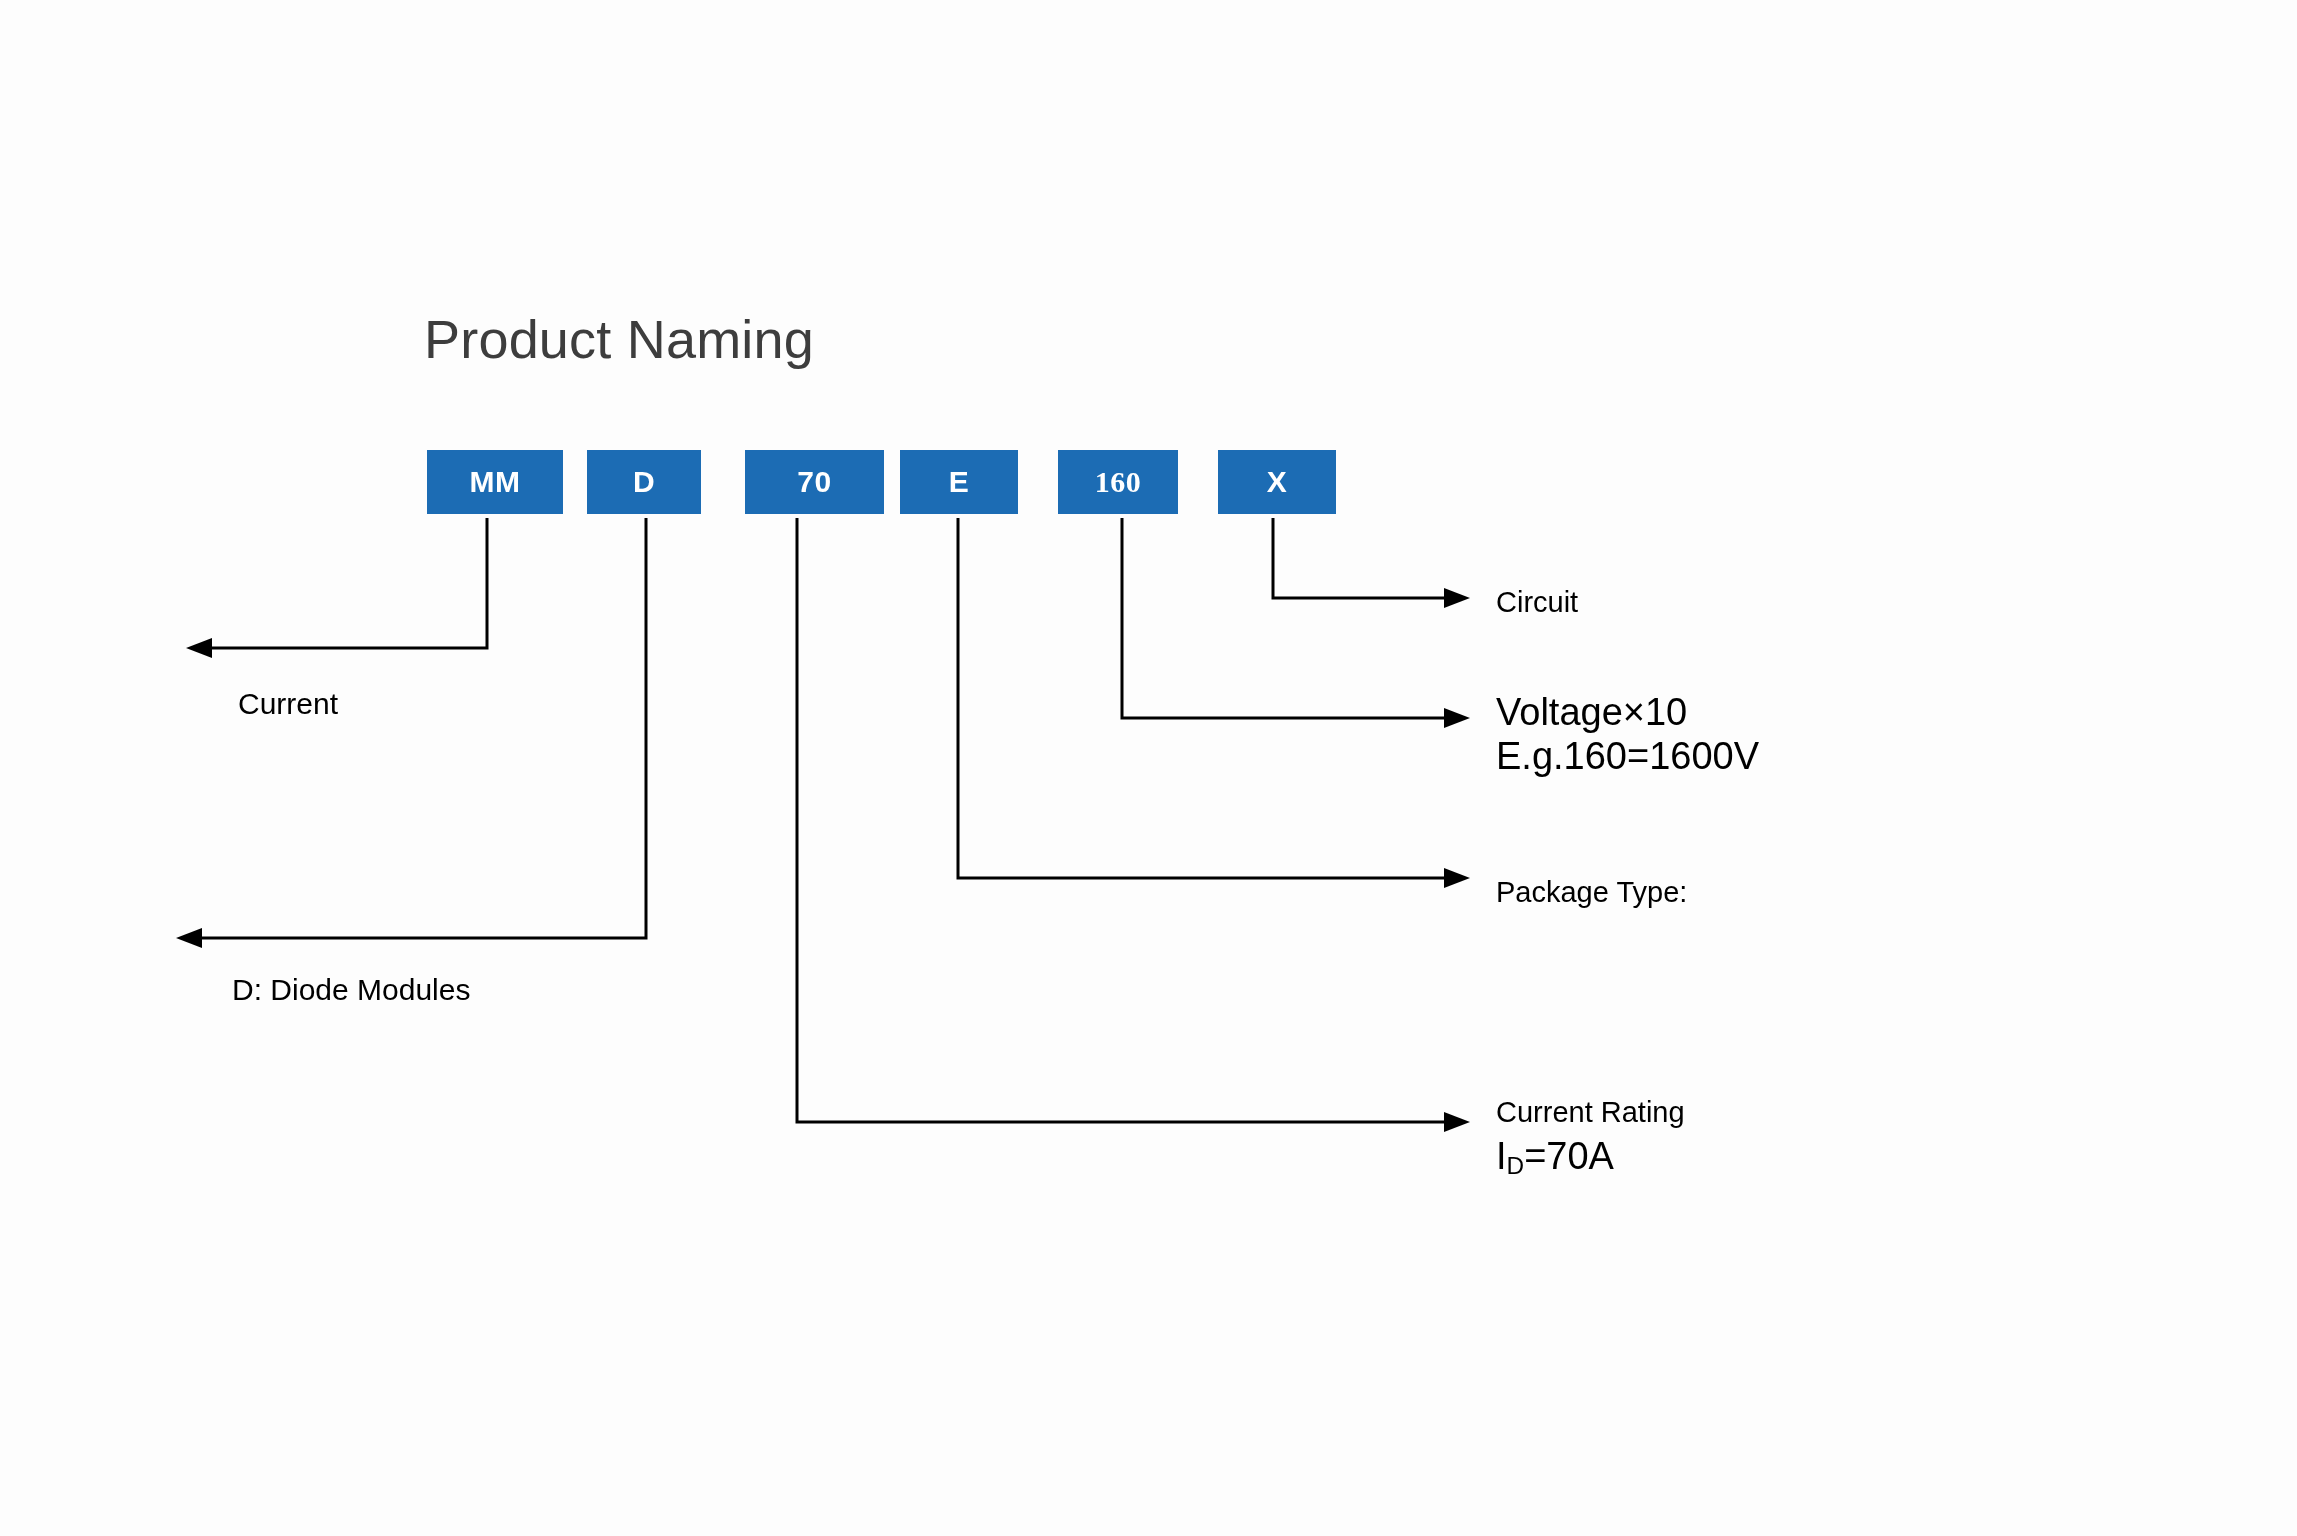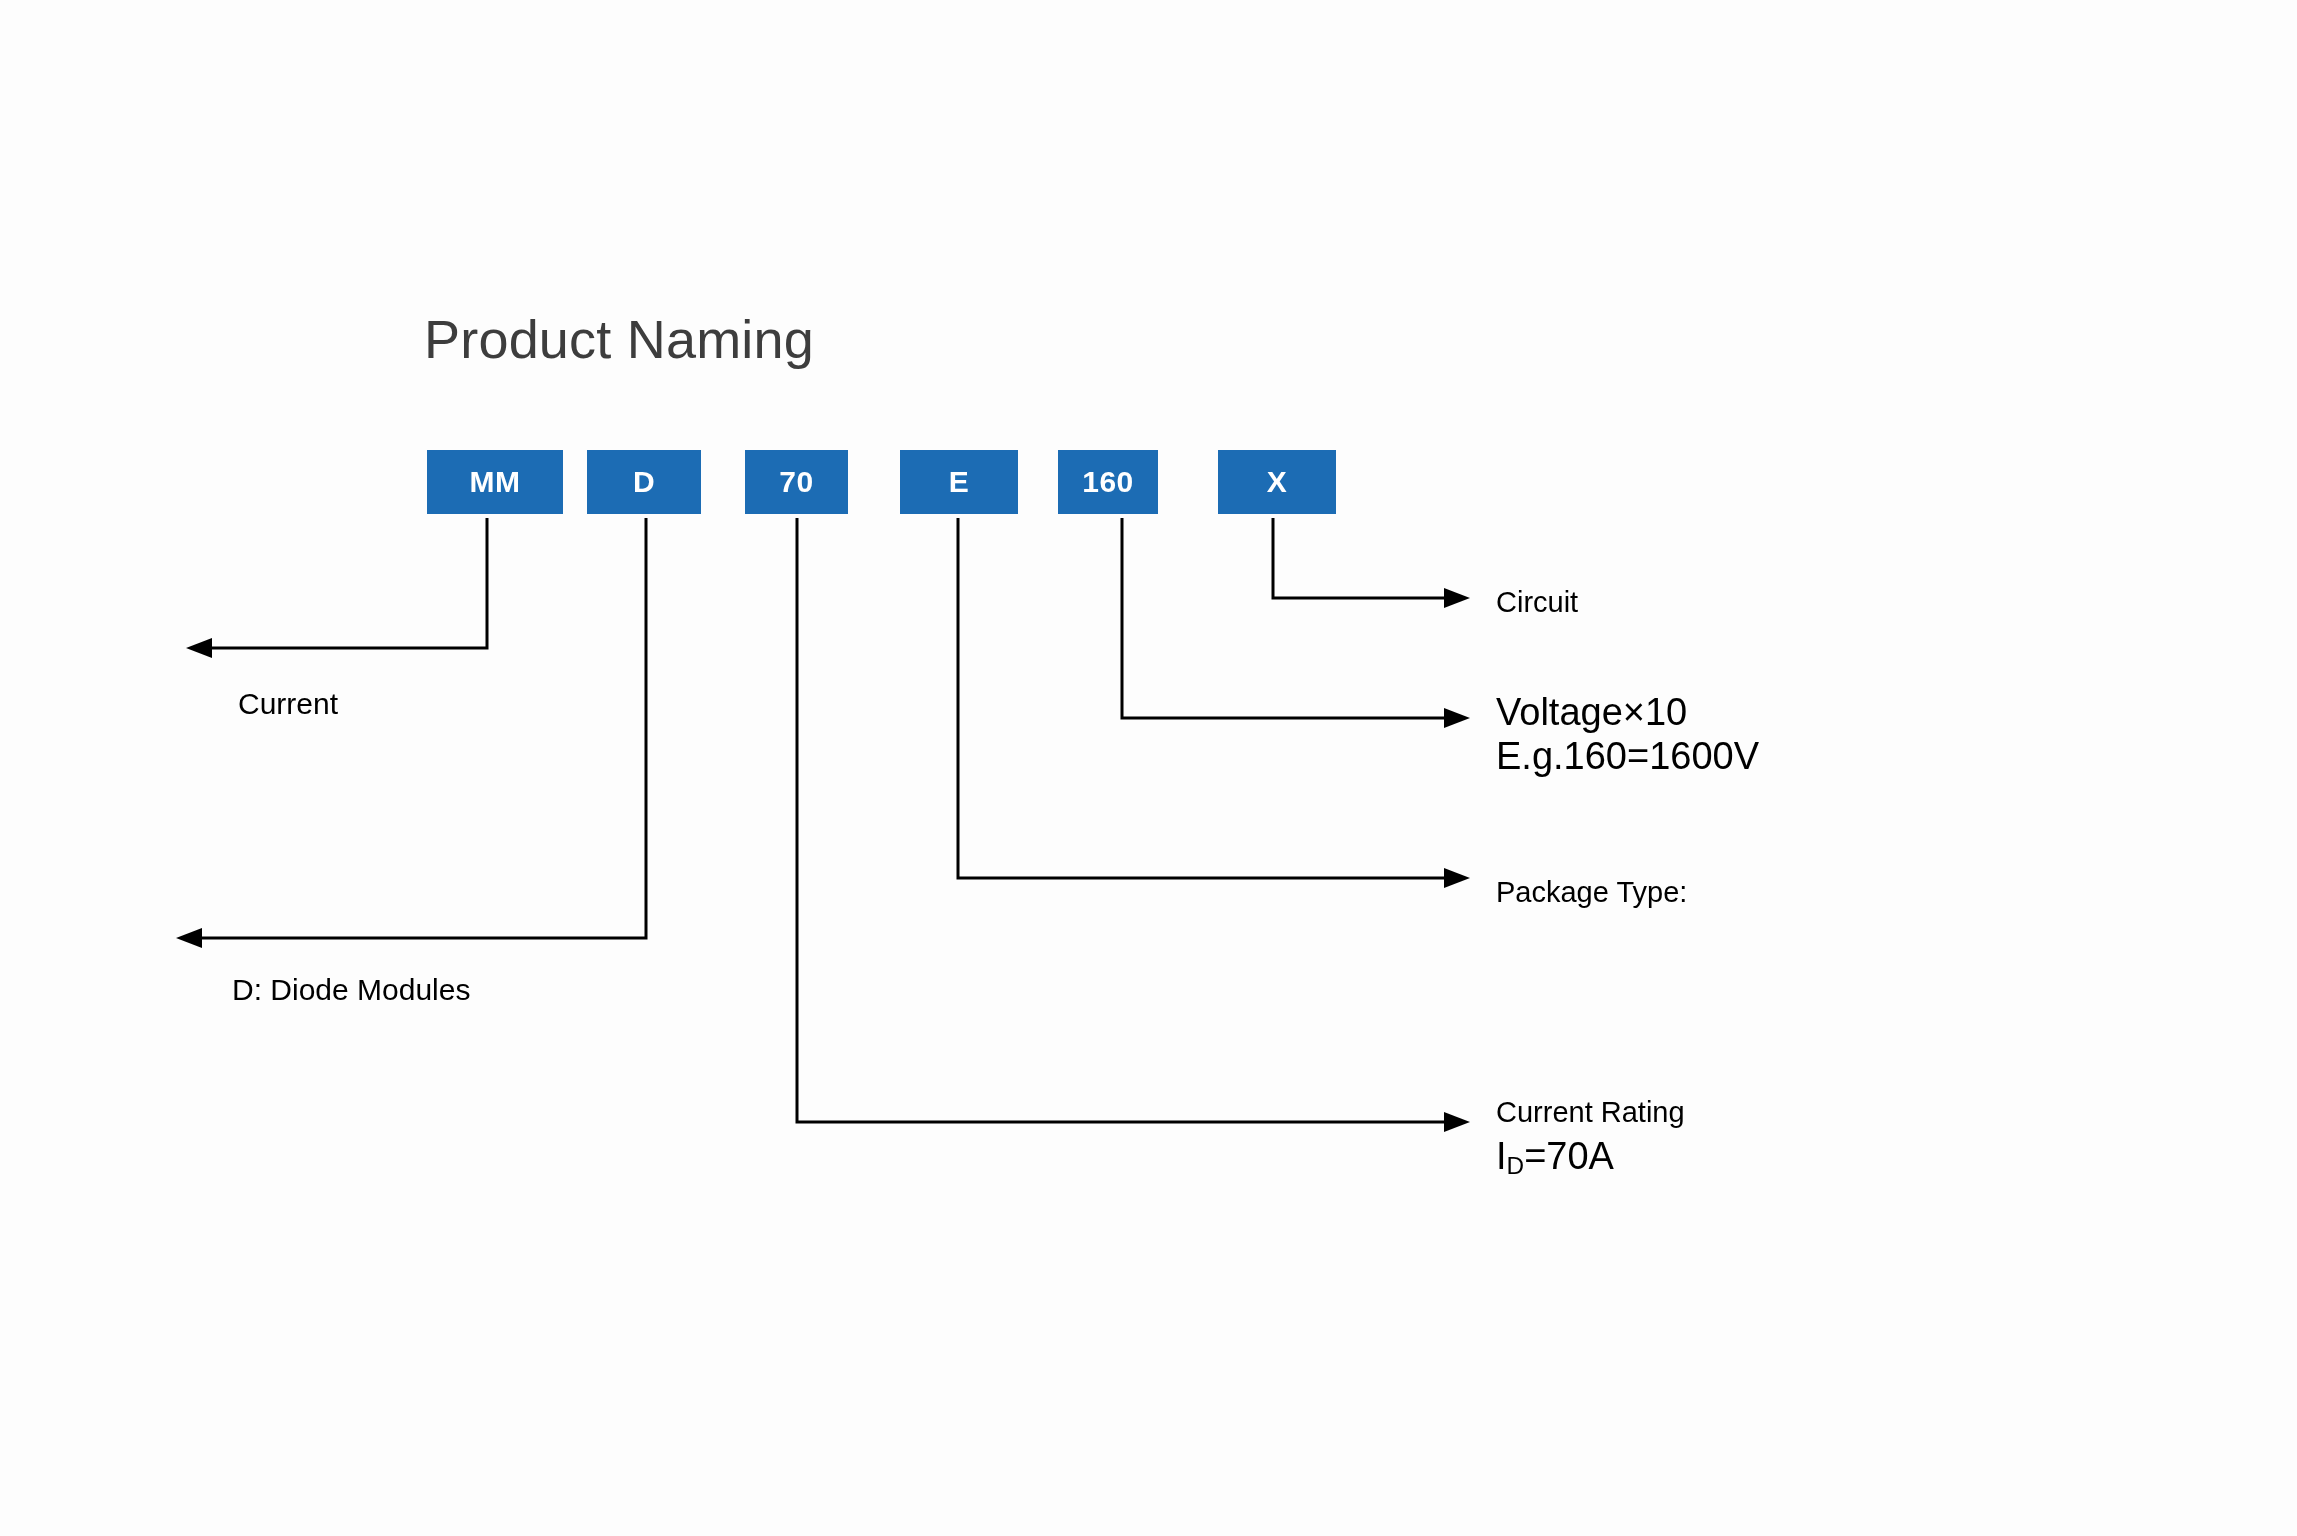--- a/index.html
+++ b/index.html
@@ -44,23 +44,23 @@
     font-size: 30px;
     font-weight: bold;
     display: flex;
     align-items: center;
     justify-content: center;
     letter-spacing: 0.5px;
     box-sizing: border-box;
   }
   .box-mm  { left: 427px;  width: 136px; }
   .box-d   { left: 587px;  width: 114px; }
-  .box-70  { left: 745px;  width: 103px; }
+  .box-70  { left: 745px;  width: 139px; }
   .box-e   { left: 900px;  width: 118px; }
-  .box-160 { left: 1058px; width: 100px; }
+  .box-160 { left: 1058px; width: 120px; font-family: Liberation Serif, serif; }
   .box-x   { left: 1218px; width: 118px; }
 
   
   #connectors {
     position: absolute;
     left: 0;
     top: 0;
     width: 2297px;
     height: 1536px;
     pointer-events: none;

